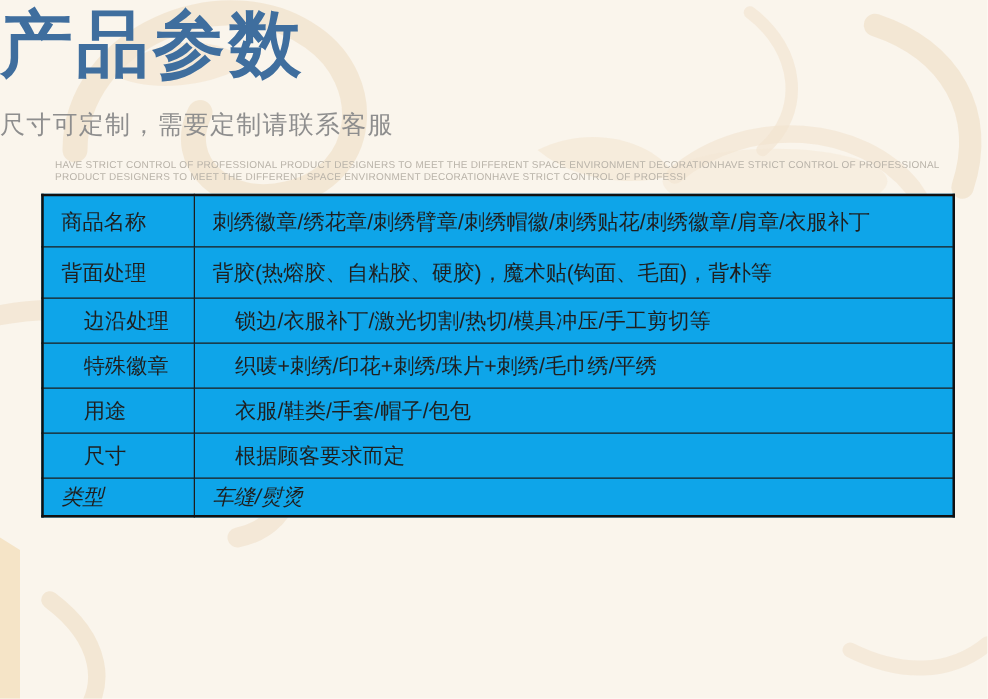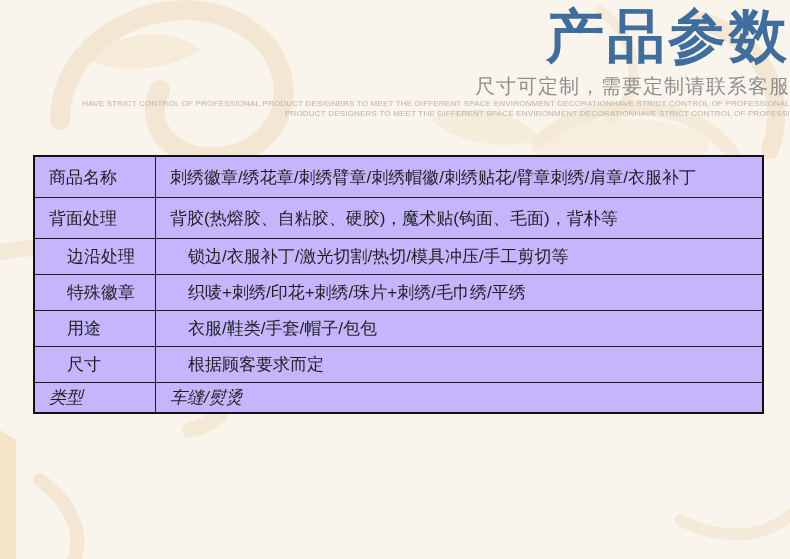--- a/index.html
+++ b/index.html
@@ -22,52 +22,53 @@
     left: 0;
     width: 790px;
     height: 559px;
     pointer-events: none;
   }
   .header {
     position: absolute;
     top: 0;
     left: 0;
     width: 790px;
-    text-align: right;
+    text-align: left;
   }
   .title {
     margin: 0;
     padding-top: 1px;
     font-size: 58px;
     line-height: 70px;
     font-weight: 700;
     color: #3f6e9e;
     letter-spacing: 3px;
   }
   .subtitle {
-    margin-top: 3px;
+    margin-top: 17px;
     font-size: 20px;
     line-height: 24px;
     color: #8e8e8e;
     letter-spacing: 1px;
   }
   .caption {
-    margin-top: 1px;
+    margin-top: 15px;
     font-size: 8px;
     line-height: 10px;
     color: #b9b3a9;
     letter-spacing: 0.2px;
+    padding-left: 44px;
   }
   .param-table {
     position: absolute;
     top: 155px;
     left: 33px;
     width: 731px;
     border-collapse: collapse;
-    background: #c4b5fd;
+    background: #0ea5e9;
     table-layout: fixed;
   }
   .param-table td {
     border: 1px solid #1d1d1d;
     font-size: 17px;
     color: #1f1f1f;
     padding: 0 0 0 14px;
     vertical-align: middle;
     white-space: nowrap;
     overflow: hidden;
@@ -108,21 +109,21 @@
     <div class="caption">
       <div>HAVE STRICT CONTROL OF PROFESSIONAL PRODUCT DESIGNERS TO MEET THE DIFFERENT SPACE ENVIRONMENT DECORATIONHAVE STRICT CONTROL OF PROFESSIONAL</div>
       <div>PRODUCT DESIGNERS TO MEET THE DIFFERENT SPACE ENVIRONMENT DECORATIONHAVE STRICT CONTROL OF PROFESSI</div>
     </div>
   </div>
 
   <table class="param-table">
     <tbody>
       <tr>
         <td class="label">商品名称</td>
-        <td class="value">刺绣徽章/绣花章/刺绣臂章/刺绣帽徽/刺绣贴花/臂章刺绣/肩章/衣服补丁</td>
+        <td class="value">刺绣徽章/绣花章/刺绣臂章/刺绣帽徽/刺绣贴花/刺绣徽章/肩章/衣服补丁</td>
       </tr>
       <tr>
         <td class="label">背面处理</td>
         <td class="value">背胶(热熔胶、自粘胶、硬胶)，魔术贴(钩面、毛面)，背朴等</td>
       </tr>
       <tr>
         <td class="label">边沿处理</td>
         <td class="value">锁边/衣服补丁/激光切割/热切/模具冲压/手工剪切等</td>
       </tr>
       <tr>

